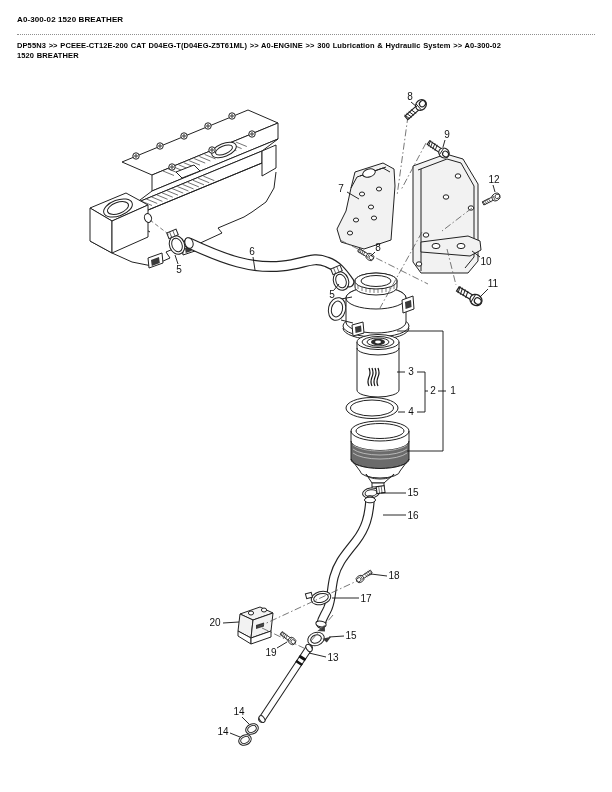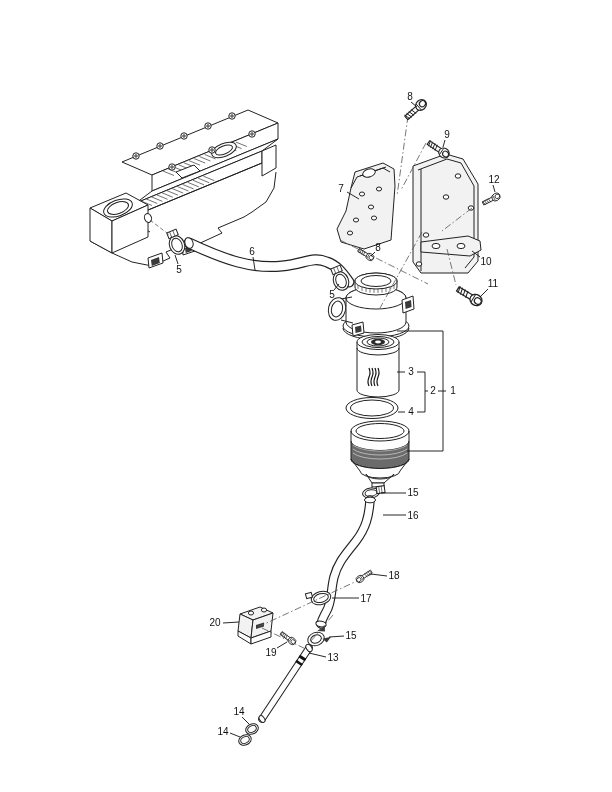--- a/index.html
+++ b/index.html
@@ -23,20 +23,25 @@
   .tick{fill:none;stroke:#222;stroke-width:.6;}
   .rib{fill:none;stroke:#d8d8d8;stroke-width:.7;}
   .callout{font-family:"Liberation Sans",sans-serif;font-size:10px;fill:#111;
            text-anchor:middle;dominant-baseline:middle;}
 </style>
 </head>
 <body>
 
 <div class="page">
 
+  <div class="header">
+    <div class="doc-title">A0-300-02 1520 BREATHER</div>
+    <div class="divider"></div>
+    <div class="breadcrumb">DP55N3 &gt;&gt; PCEEE-CT12E-200 CAT D04EG-T(D04EG-Z5T61ML) &gt;&gt; A0-ENGINE &gt;&gt; 300 Lubrication &amp; Hydraulic System &gt;&gt; A0-300-02 1520 BREATHER</div>
+  </div>
 
   <div class="diagram-wrap">
   <svg width="612" height="792" viewBox="0 0 612 792">
     <defs>
       <g id="bolt">
         <rect x="3" y="-2" width="14" height="4" fill="#fff" stroke="#222" stroke-width="1"></rect>
         <line x1="8" y1="-2.8" x2="9.2" y2="2.8" stroke="#222" stroke-width=".8"></line>
         <line x1="10.5" y1="-2.8" x2="11.7" y2="2.8" stroke="#222" stroke-width=".8"></line>
         <line x1="13" y1="-2.8" x2="14.2" y2="2.8" stroke="#222" stroke-width=".8"></line>
         <line x1="15.2" y1="-2.8" x2="16.4" y2="2.8" stroke="#222" stroke-width=".8"></line>

